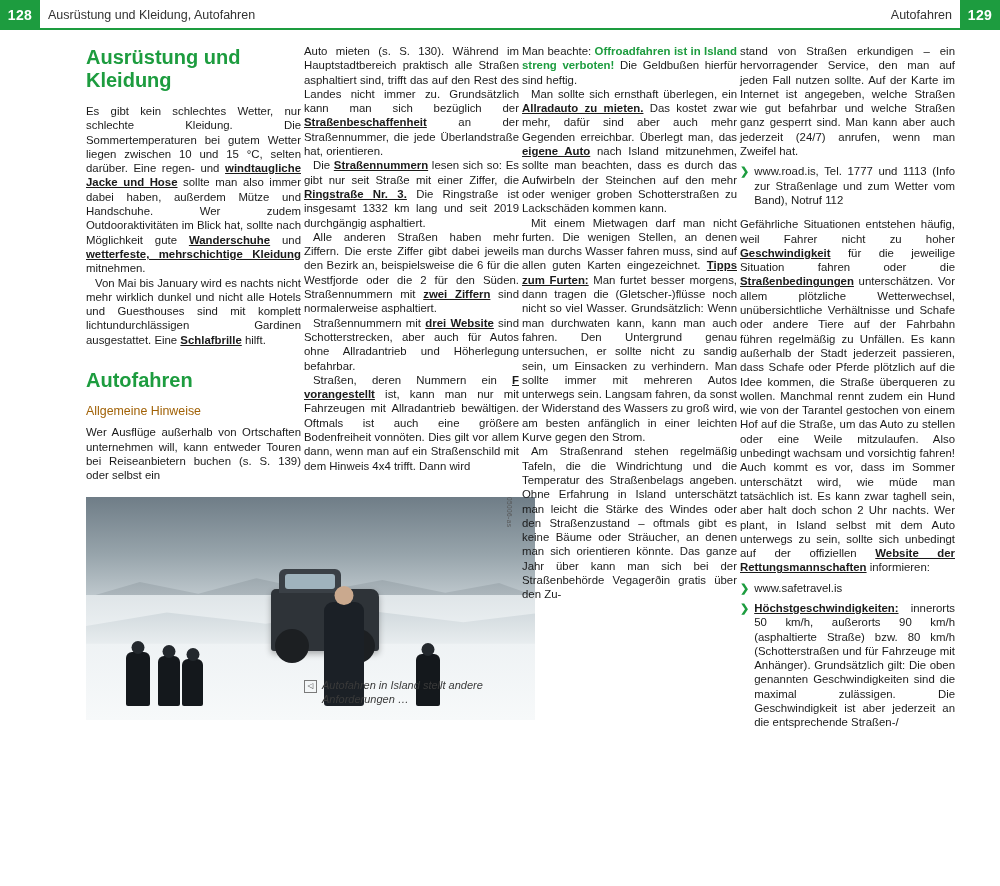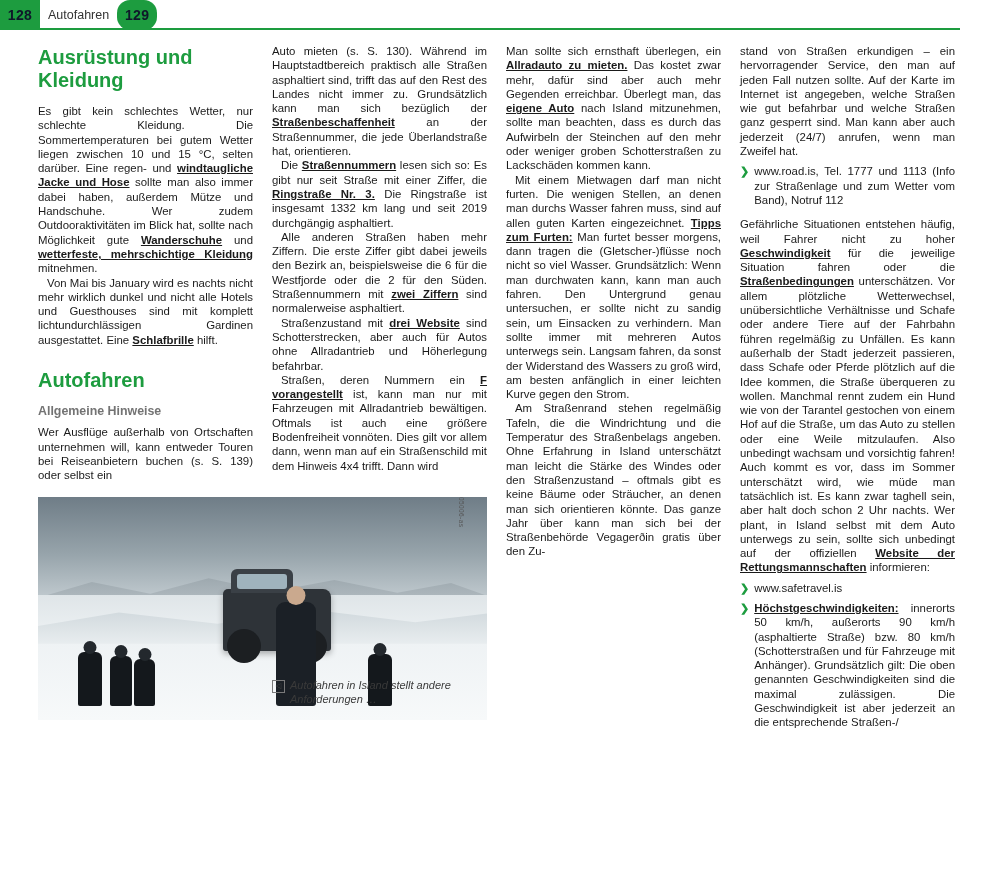--- a/index.html
+++ b/index.html
@@ -26,29 +26,29 @@
   .runhead {
     height: 30px;
     flex: 0 0 30px;
     display: flex;
     align-items: stretch;
     position: relative;
   }
   .folio {
     width: 40px;
     background: #1d9c3f;
-    color: #0f172a;
+    color: #ffffff;
     font-size: 14px;
     font-weight: bold;
     display: flex;
     align-items: center;
     justify-content: center;
     letter-spacing: .3px;
   }
-  .folio.right { justify-content: center; border-radius: 13px; }
+  .folio.right { justify-content: center; }
   .runhead-left-text,
   .runhead-right-text {
     display: flex;
     align-items: center;
     font-size: 12.5px;
     color: #333;
     padding: 0 8px;
   }
   .runhead-left-text { flex: 1; }
   .runhead-right-text { justify-content: flex-end; }
@@ -59,22 +59,23 @@
     bottom: 0;
     height: 2px;
     background: #1d9c3f;
   }
 
   
   .content {
     flex: 1;
     display: flex;
     padding: 14px 38px 10px 38px;
-    gap: 19px;
+    gap: 3px;
     box-sizing: border-box;
+    margin-left: 48px;
   }
   .col {
     width: 215px;
     font-size: 11.4px;
     line-height: 14.3px;
     text-align: justify;
     position: relative;
   }
   .col p {
     margin: 0 0 0 0;
@@ -84,23 +85,23 @@
   .h1 {
     color: #1d9c3f;
     font-size: 20px;
     line-height: 23px;
     font-weight: bold;
     margin: 2px 0 12px 0;
     text-align: left;
   }
   .h1.second { margin-top: 22px; }
   .h2 {
-    color: #737373;
+    color: #a16207;
     font-size: 12.4px;
-    font-weight: bold;
+    font-weight: normal;
     margin: 11px 0 7px 0;
     text-align: left;
   }
   .b { font-weight: bold; text-decoration: underline; }
   .green-b { color: #1d9c3f; font-weight: bold; }
 
   
   .chev-item {
     display: flex;
     gap: 5px;
@@ -239,20 +240,21 @@
   }
   .cap-spacer { height: 196px; }
 </style>
 </head>
 <body>
 
 <div class="page">
 
   <div class="runhead">
     <div class="folio">128</div>
+    <div class="runhead-left-text">Ausrüstung und  Kleidung, Autofahren</div>
     <div class="runhead-right-text">Autofahren</div>
     <div class="folio right">129</div>
     <div class="runhead-rule"></div>
   </div>
 
   <div class="content">
 
     <div class="col">
       <div class="h1">Ausrüstung und Kleidung</div>
       <p><span>Es gibt kein schlechtes Wetter, nur schlechte Kleidung. Die Sommertemperaturen bei gutem Wetter liegen zwischen 10 und 15 °C, selten darüber. Eine regen- und </span><span class="b">windtaugliche Jacke und Hose</span><span> sollte man also immer dabei haben, außerdem Mütze und Handschuhe. Wer zudem Outdooraktivitäten im Blick hat, sollte nach Möglichkeit gute </span><span class="b">Wanderschuhe</span><span> und </span><span class="b">wetterfeste, mehrschichtige Kleidung</span><span> mitnehmen.</span></p>
@@ -289,31 +291,32 @@
             </div>
         </div>
         <div class="photo-credit">05006-as</div>
       </div>
     </div>
 
     <div class="col">
       <p><span>Auto mieten (s. S. 130). Während im Hauptstadtbereich praktisch alle Straßen asphaltiert sind, trifft das auf den Rest des Landes nicht immer zu. Grundsätzlich kann man sich bezüglich der </span><span class="b">Straßenbeschaffenheit</span><span> an der Straßennummer, die jede Überlandstraße hat, orientieren.</span></p>
       <p><span>Die </span><span class="b">Straßennummern</span><span> lesen sich so: Es gibt nur seit Straße mit einer Ziffer, die </span><span class="b">Ringstraße Nr. 3.</span><span> Die Ringstraße ist insgesamt 1332 km lang und seit 2019 durchgängig asphaltiert.</span></p>
       <p><span>Alle anderen Straßen haben mehr Ziffern. Die erste Ziffer gibt dabei jeweils den Bezirk an, beispielsweise die 6 für die Westfjorde oder die 2 für den Süden. Straßennummern mit </span><span class="b">zwei Ziffern</span><span> sind normalerweise asphaltiert.</span></p>
-      <p><span>Straßenzustand mit </span><span class="b">drei Website</span><span> sind Schotterstrecken, aber auch für Autos ohne Allradantrieb und Höherlegung befahrbar.</span></p>
+      <p><span>Straßennummern mit </span><span class="b">drei Website</span><span> sind Schotterstrecken, aber auch für Autos ohne Allradantrieb und Höherlegung befahrbar.</span></p>
       <p><span>Straßen, deren Nummern ein </span><span class="b">F vorangestellt</span><span> ist, kann man nur mit Fahrzeugen mit Allradantrieb bewältigen. Oftmals ist auch eine größere Bodenfreiheit vonnöten. Dies gilt vor allem dann, wenn man auf ein Straßenschild mit dem Hinweis 4x4 trifft. Dann wird</span></p>
 
       <div class="cap-spacer"></div>
       <div class="caption">
         <div class="cap-marker">◁</div>
         <div>Autofahren in Island stellt andere Anforderungen …</div>
       </div>
     </div>
 
     <div class="col">
+      <p><span>Man beachte: </span><span class="green-b">Offroadfahren ist in Island streng verboten!</span><span> Die Geldbußen hierfür sind heftig.</span></p>
       <p><span>Man sollte sich ernsthaft überlegen, ein </span><span class="b">Allradauto zu mieten.</span><span> Das kostet zwar mehr, dafür sind aber auch mehr Gegenden erreichbar. Überlegt man, das </span><span class="b">eigene Auto</span><span> nach Island mitzunehmen, sollte man beachten, dass es durch das Aufwirbeln der Steinchen auf den mehr oder weniger groben Schotterstraßen zu Lackschäden kommen kann.</span></p>
       <p><span>Mit einem Mietwagen darf man nicht furten. Die wenigen Stellen, an denen man durchs Wasser fahren muss, sind auf allen guten Karten eingezeichnet. </span><span class="b">Tipps zum Furten:</span><span> Man furtet besser morgens, dann tragen die (Gletscher-)flüsse noch nicht so viel Wasser. Grundsätzlich: Wenn man durchwaten kann, kann man auch fahren. Den Untergrund genau untersuchen, er sollte nicht zu sandig sein, um Einsacken zu verhindern. Man sollte immer mit mehreren Autos unterwegs sein. Langsam fahren, da sonst der Widerstand des Wassers zu groß wird, am besten anfänglich in einer leichten Kurve gegen den Strom.</span></p>
       <p>Am Straßenrand stehen regelmäßig Tafeln, die die Windrichtung und die Temperatur des Straßenbelags angeben. Ohne Erfahrung in Island unterschätzt man leicht die Stärke des Windes oder den Straßenzustand – oftmals gibt es keine Bäume oder Sträucher, an denen man sich orientieren könnte. Das ganze Jahr über kann man sich bei der Straßenbehörde Vegagerðin gratis über den Zu-</p>
     </div>
 
     <div class="col">
       <p>stand von Straßen erkundigen – ein hervorragender Service, den man auf jeden Fall nutzen sollte. Auf der Karte im Internet ist angegeben, welche Straßen wie gut befahrbar und welche Straßen ganz gesperrt sind. Man kann aber auch jederzeit (24/7) anrufen, wenn man Zweifel hat.</p>
 
       <div class="chev-item">
         <span class="chev">❯</span>

